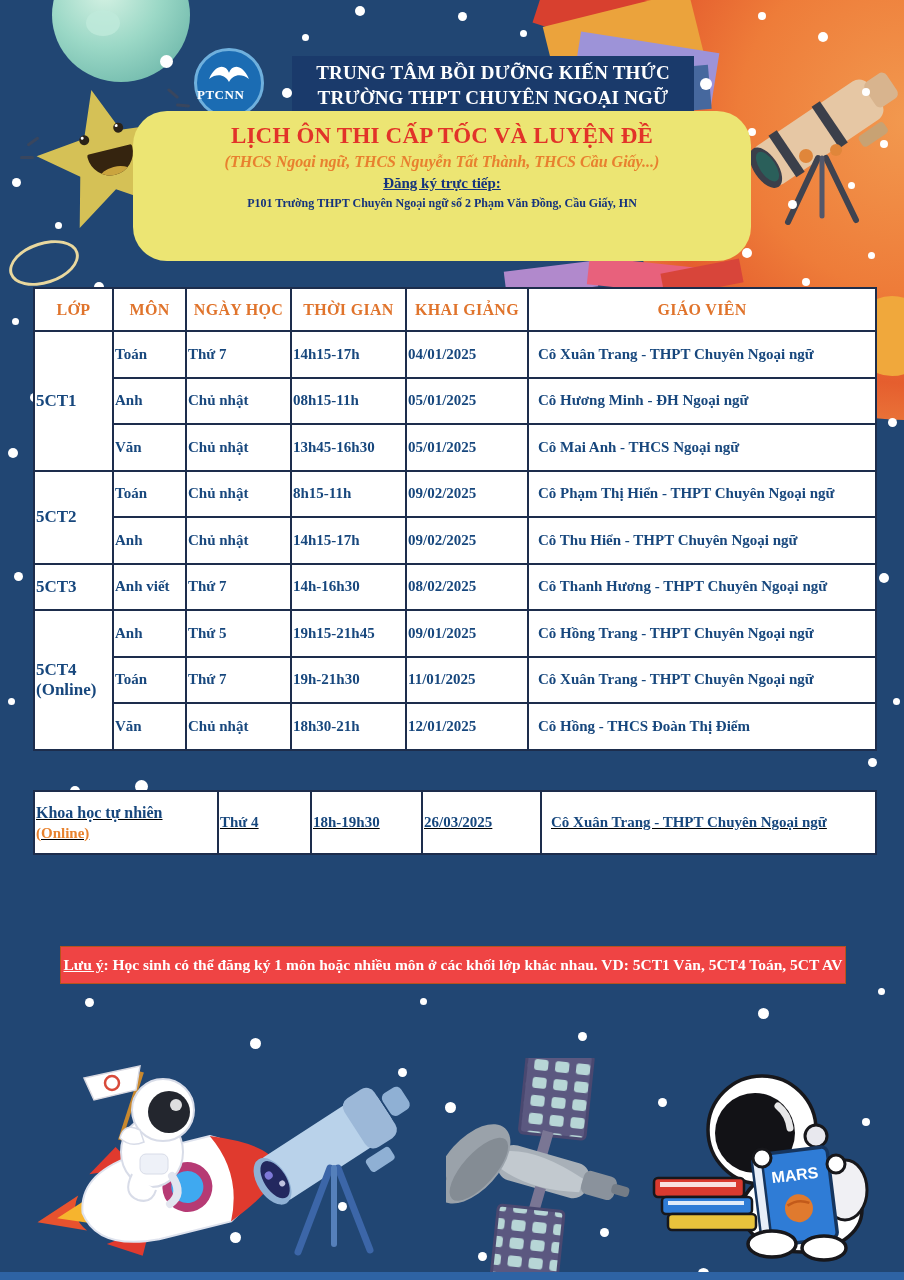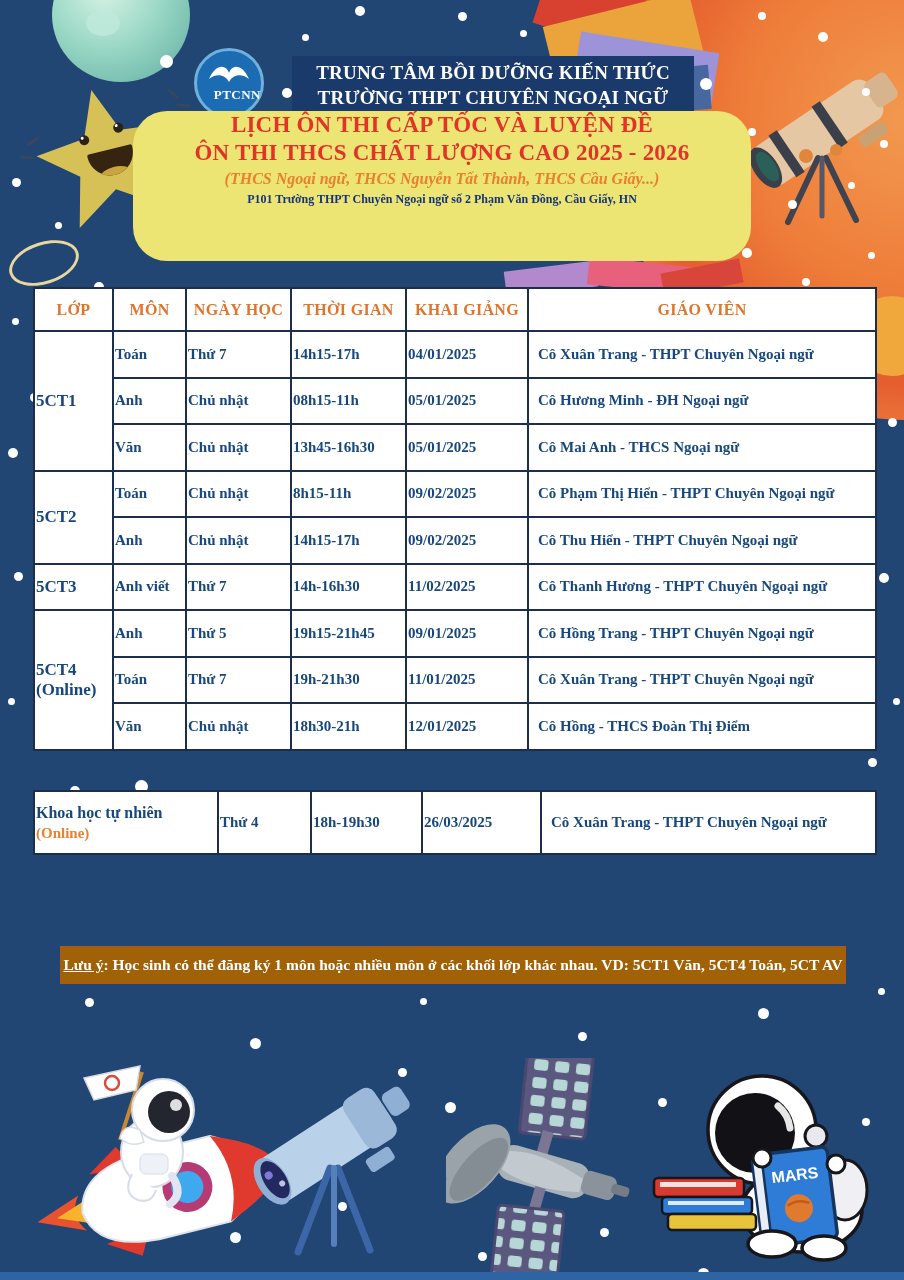--- a/index.html
+++ b/index.html
@@ -23,49 +23,49 @@
   .orange-circle{position:absolute;left:608px;top:-180px;width:600px;height:600px;border-radius:50%;z-index:0;
       background:radial-gradient(circle at 50% 50%, #f2994f 0%, #ee7c39 40%, #e55e2e 62%, #ef8a44 82%, #f3a35c 100%);}
   .yellow-blob{position:absolute;left:852px;top:296px;width:80px;height:80px;border-radius:50%;background:#f0a83c;z-index:0;}
   .shard{position:absolute;z-index:0;}
   .dot{position:absolute;border-radius:50%;background:#ffffff;z-index:1;}
   .bottom-bar{position:absolute;left:0;top:1272px;width:904px;height:8px;background:#2e63a4;z-index:3;}
   
   .scope-top{position:absolute;left:740px;top:50px;width:170px;height:180px;z-index:1;}
   
   .logo{position:absolute;left:194px;top:48px;width:64px;height:64px;border-radius:50%;
-        background:#1b6cb3;border:3px solid #6fb0dd;z-index:5;text-align:right;}
+        background:#1b6cb3;border:3px solid #6fb0dd;z-index:5;text-align:left;}
   .logo-text{color:#fff;font-weight:bold;font-size:13px;letter-spacing:.5px;margin-top:36px;
         font-family:"Liberation Serif","DejaVu Serif",serif;}
   .logo svg{position:absolute;left:9px;top:6px;}
   .school-box{position:absolute;left:292px;top:56px;width:402px;height:58px;background:#1a3a6b;z-index:5;
         display:flex;flex-direction:column;justify-content:center;align-items:center;}
   .school-line{color:#fff;font-weight:bold;font-size:19px;line-height:25px;letter-spacing:.2px;white-space:nowrap;}
   .banner{position:absolute;left:133px;top:111px;width:618px;height:150px;background:#ece573;
-        border-radius:34px;z-index:5;text-align:center;box-sizing:border-box;}
+        border-radius:34px;z-index:5;text-align:center;padding-top:11px;box-sizing:border-box;}
   .banner-title{color:#e23329;font-weight:bold;font-size:23px;line-height:28px;letter-spacing:.2px;}
   .banner-sub{color:#e8802f;font-style:italic;font-weight:bold;font-size:16px;line-height:21px;margin-top:1px;}
   .banner-reg{color:#15337d;font-weight:bold;font-size:15px;line-height:19px;text-decoration:underline;margin-top:2px;}
   .banner-addr{color:#15337d;font-weight:bold;font-size:12px;line-height:20px;}
   .banner-hot{color:#e23329;font-weight:bold;font-style:italic;font-size:18px;line-height:22px;}
   .phone-glyph{font-style:normal;color:#c31f1a;font-size:19px;margin-right:6px;}
   
   table{border-collapse:collapse;table-layout:fixed;background:transparent;z-index:5;position:absolute;}
   .t1{left:33px;top:287px;width:842px;}
-  .t2{left:33px;top:790px;width:842px;}
+  .t2{left:33px;top:790px;width:842px;text-decoration:underline;}
   td,th{border:2.5px solid #1d2d4c;background:#ffffff;overflow:hidden;}
   th{height:39px;color:#e0742c;font-size:16px;font-weight:bold;letter-spacing:.3px;}
   td{height:42.5px;color:#17477d;font-weight:bold;font-size:15px;}
   .t1 td.teacher, .t2 td.teacher{text-align:left;padding-left:9px;font-size:15px;}
   td.class-cell{font-size:17px;}
   .t2 td{height:59px;}
   .t2 .label-cell{font-size:16px;line-height:20px;}
   .t2 .online-note{color:#e8822e;font-size:15px;}
   
-  .note{position:absolute;left:60px;top:946px;width:786px;height:38px;background:#a16207;border:1px solid #b5531c;
+  .note{position:absolute;left:60px;top:946px;width:786px;height:38px;background:#ef4444;border:1px solid #b5531c;
         z-index:5;color:#ffffff;font-weight:bold;font-size:15.5px;display:flex;align-items:center;justify-content:center;
         box-sizing:border-box;white-space:nowrap;}
   .note u{margin-right:0px;}
   
   .illu{position:absolute;z-index:2;}
 </style>
 </head>
 <body>
 
 <div class="canvas">
@@ -122,22 +122,22 @@
     <div class="logo-text">PTCNN</div>
   </div>
 
   <div class="school-box">
     <div class="school-line">TRUNG TÂM BỒI DƯỠNG KIẾN THỨC</div>
     <div class="school-line">TRƯỜNG THPT CHUYÊN NGOẠI NGỮ</div>
   </div>
 
   <div class="banner">
     <div class="banner-title">LỊCH ÔN THI CẤP TỐC VÀ LUYỆN ĐỀ</div>
-    <div class="banner-title">ÔN THI THCS CHẤT LƯỢNG CAO 2025 - 2026</div>
     <div class="banner-sub">(THCS Ngoại ngữ, THCS Nguyễn Tất Thành, THCS Cầu Giấy...)</div>
+    <div class="banner-reg">Đăng ký trực tiếp:</div>
     <div class="banner-addr">P101 Trường THPT Chuyên Ngoại ngữ số 2 Phạm Văn Đồng, Cầu Giấy, HN</div>
   </div>
 
   <table class="t1" id="schedule-table">
     <colgroup>
       <col style="width:79px">
         <col style="width:73px">
         <col style="width:105px">
       <col style="width:115px">
         <col style="width:122px">
@@ -189,21 +189,21 @@
           <td class="day">Chủ nhật</td>
           <td class="time">14h15-17h</td>
           <td class="start">09/02/2025</td>
           <td class="teacher">Cô Thu Hiển - THPT Chuyên Ngoại ngữ</td>
         </tr>
         <tr>
           <td class="class-cell" rowspan="1">5CT3</td>
           <td class="subject">Anh viết</td>
           <td class="day">Thứ 7</td>
           <td class="time">14h-16h30</td>
-          <td class="start">11/02/2025</td>
+          <td class="start">08/02/2025</td>
           <td class="teacher">Cô Thanh Hương - THPT Chuyên Ngoại ngữ</td>
         </tr>
         <tr>
           <td class="class-cell" rowspan="3">5CT4<br>(Online)</td>
           <td class="subject">Anh</td>
           <td class="day">Thứ 5</td>
           <td class="time">19h15-21h45</td>
           <td class="start">09/01/2025</td>
           <td class="teacher">Cô Hồng Trang - THPT Chuyên Ngoại ngữ</td>
         </tr>

